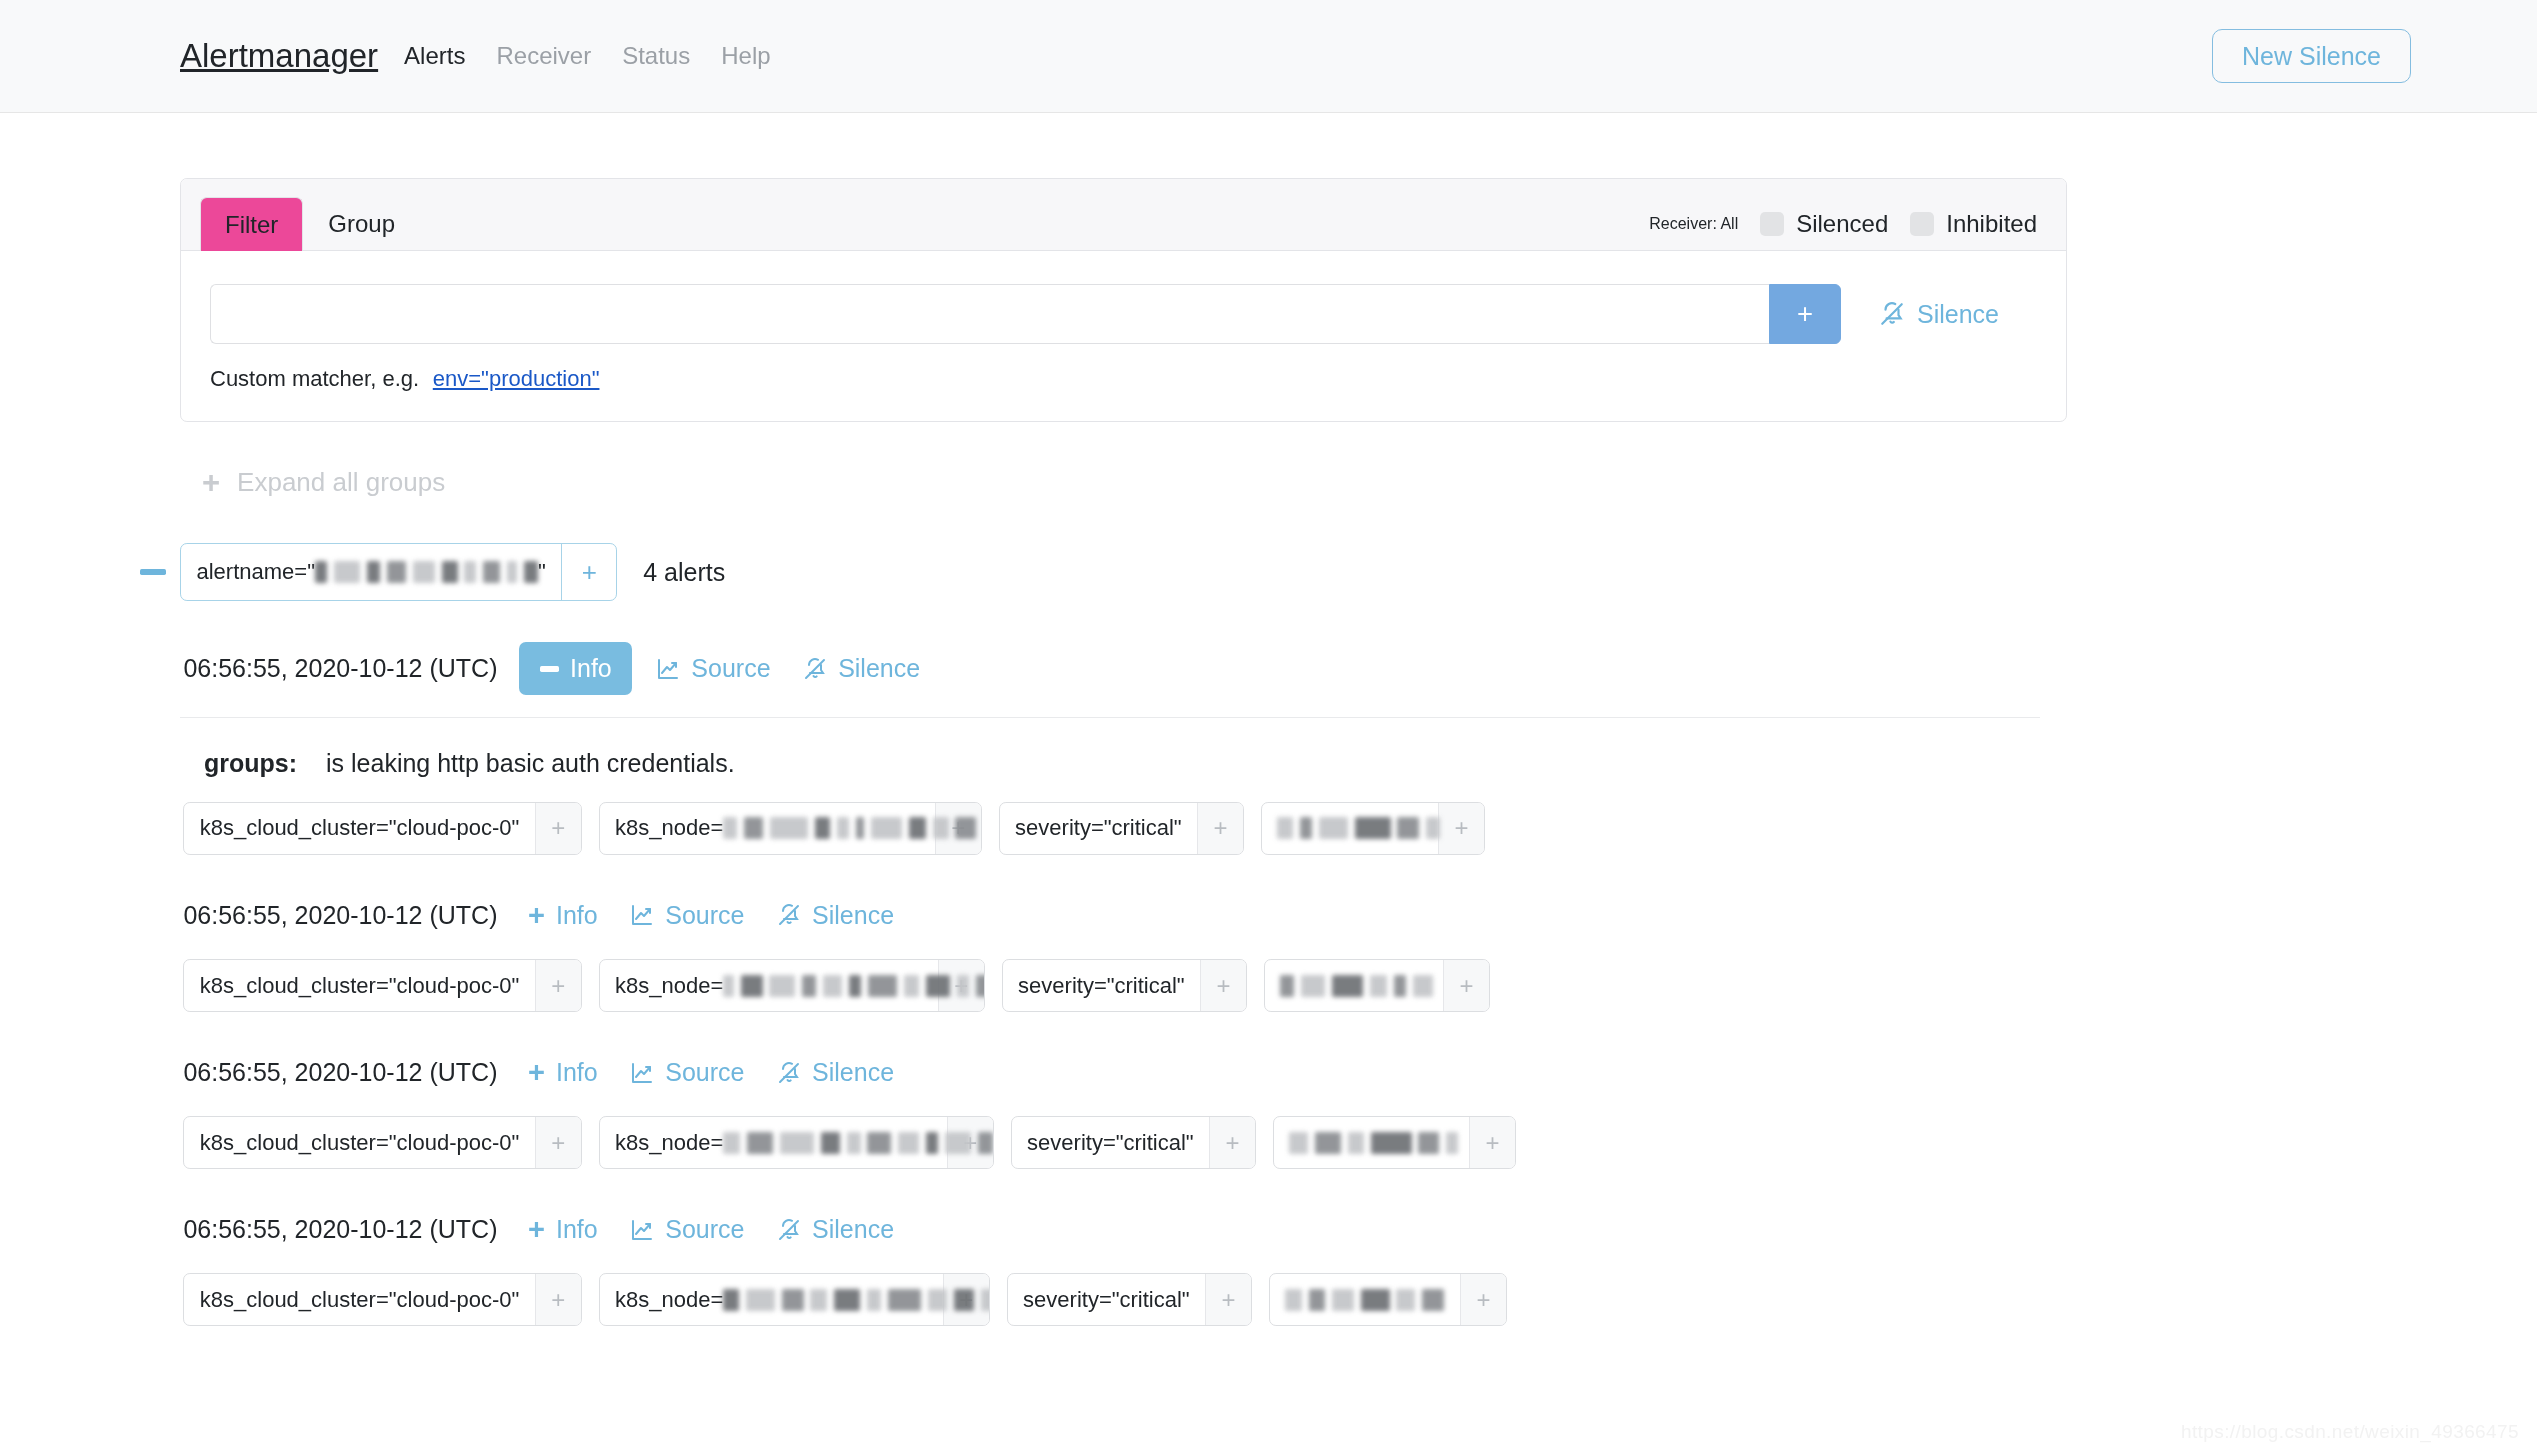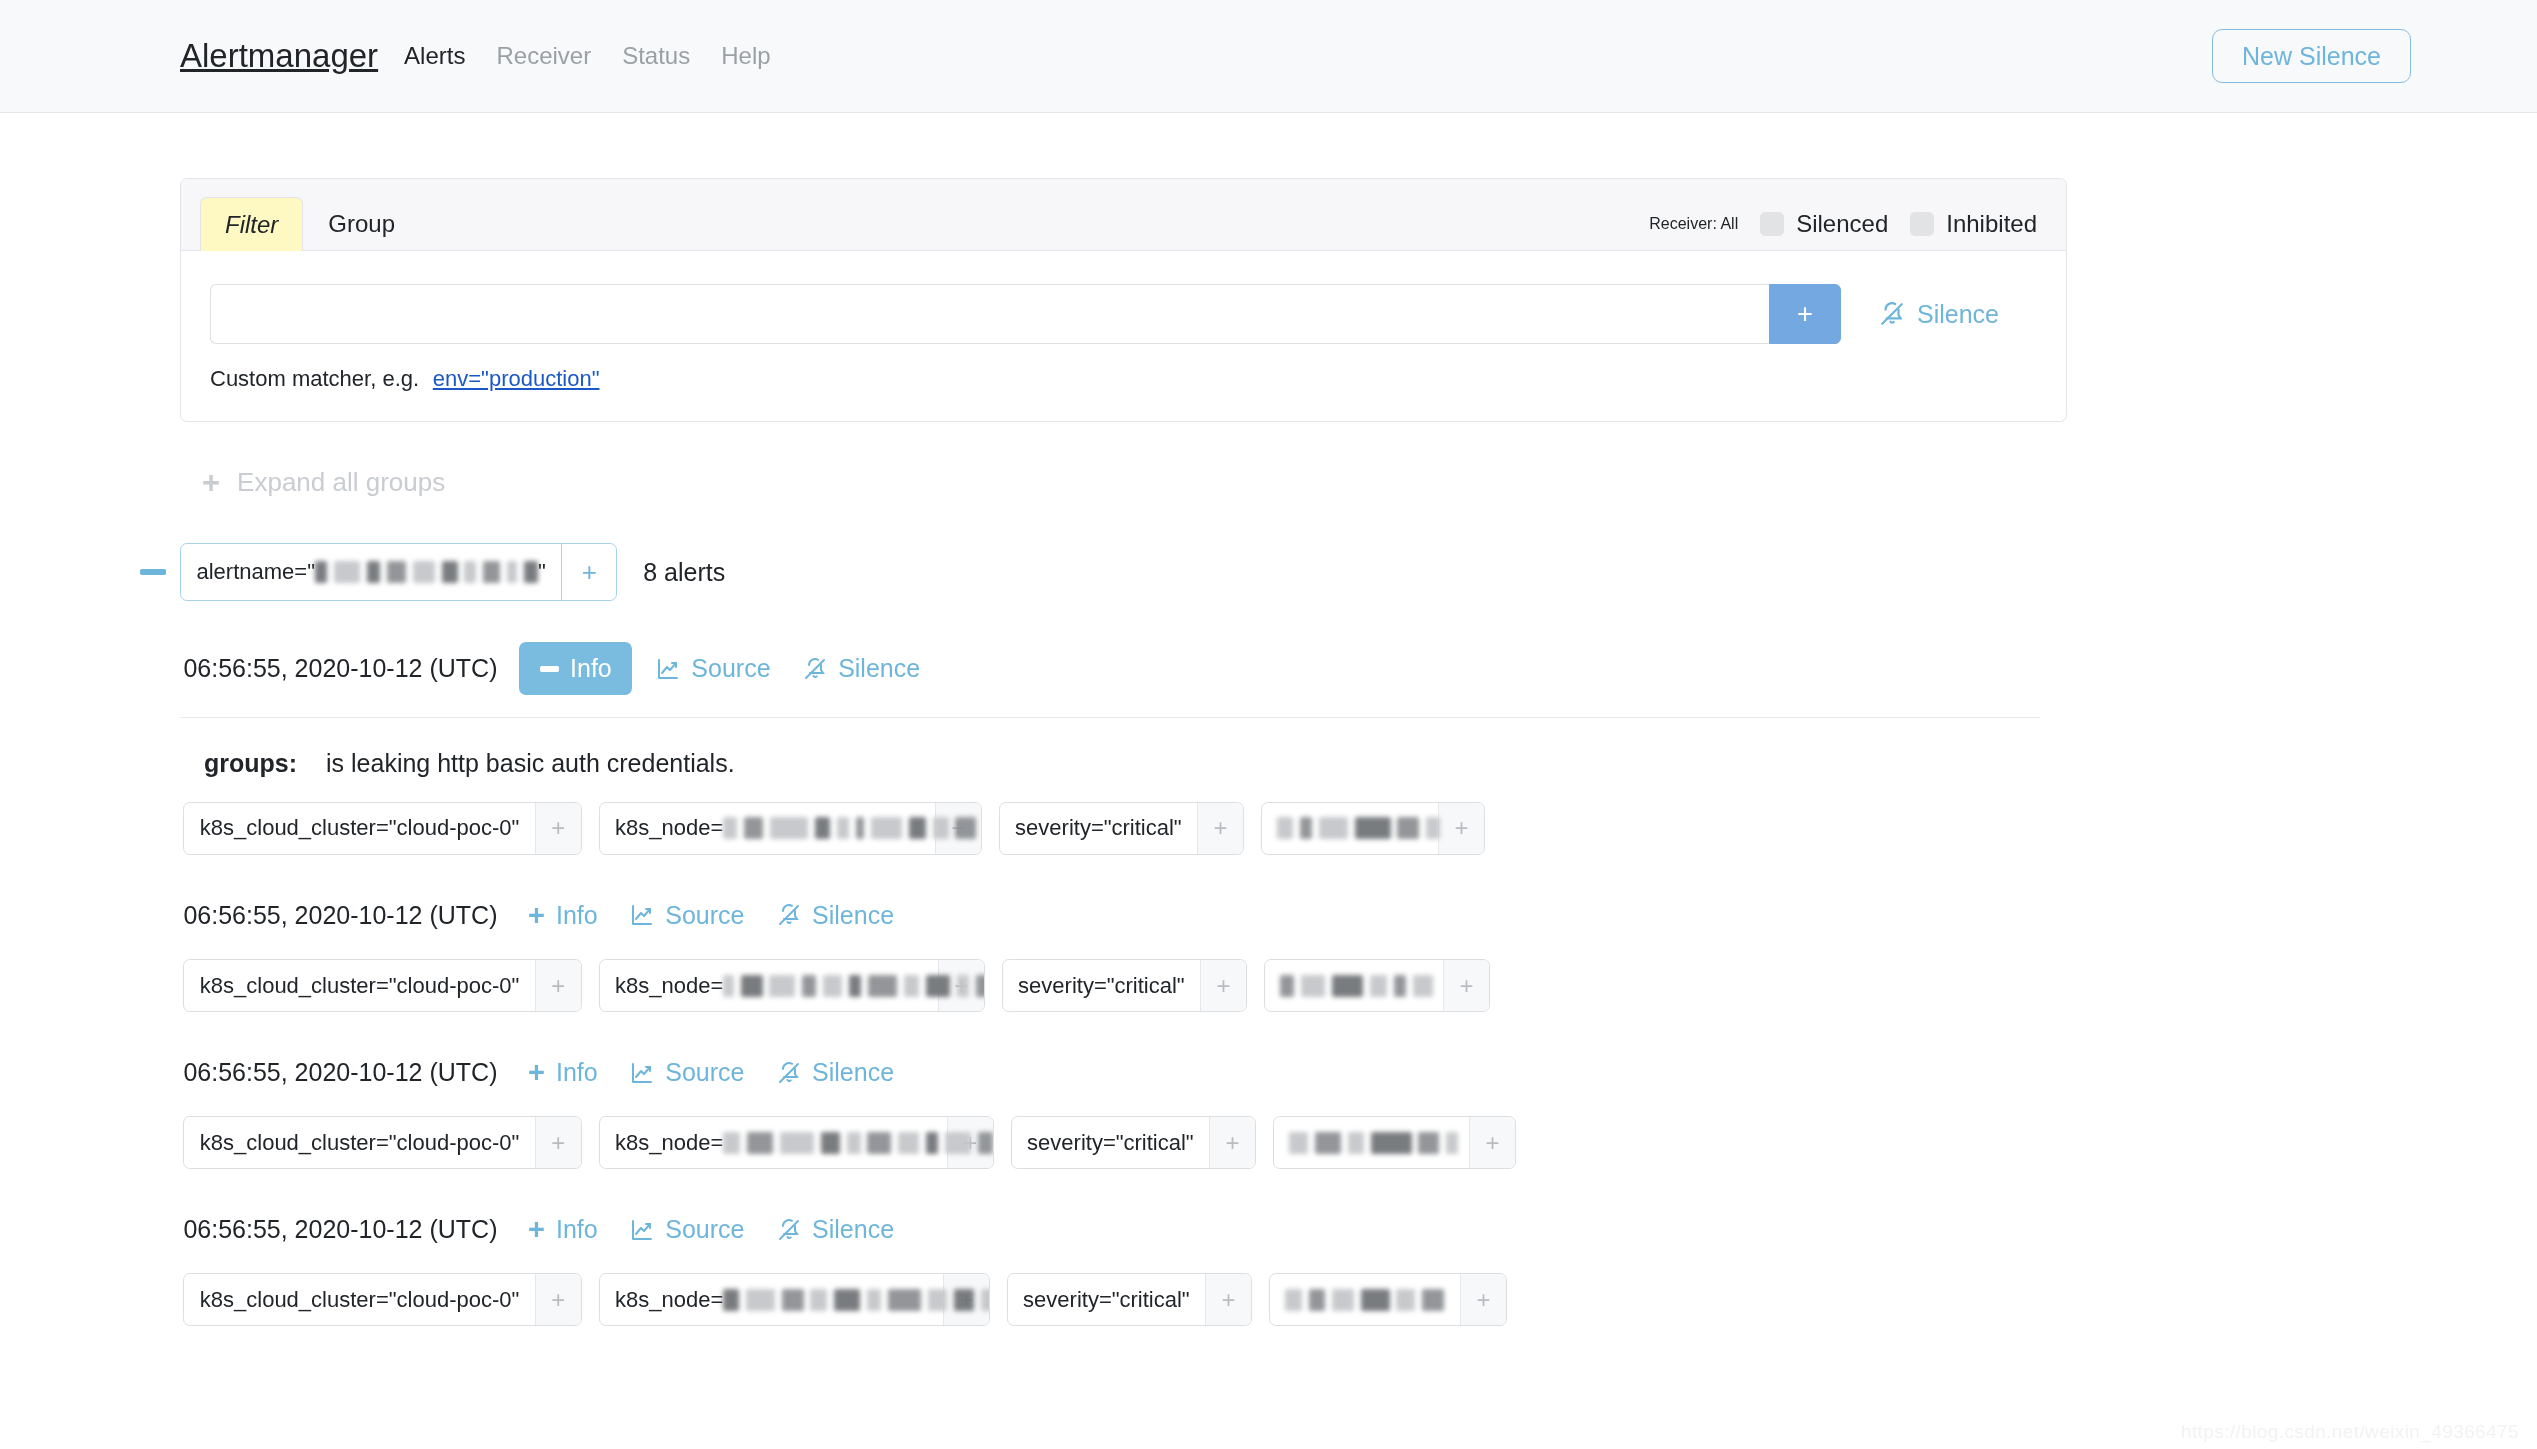--- a/index.html
+++ b/index.html
@@ -80,25 +80,24 @@
     padding: 0 24px;
     height: 54px;
     line-height: 54px;
     border: 0.9px solid transparent;
     border-bottom: none;
     border-radius: 6.9px 6.9px 0 0;
     cursor: pointer;
     white-space: nowrap;
   }
   .tab.active {
-    background: #fef9c3;
+    background: #ec4899;
     border-color: #e3e4e8;
     margin-bottom: -0.9px;
     padding-bottom: 0.9px;
-    font-style: italic;
   }
   .header-right {
     margin-left: auto;
     display: flex;
     align-items: center;
     gap: 22px;
     padding-bottom: 12px;
   }
   .receiver-label { font-size: 16px; color: #212529; white-space: nowrap; }
   .chk-group { display: flex; align-items: center; gap: 12px; }
@@ -418,21 +417,21 @@
           <span class="rb d" style="width:15.4px"></span>
           <span class="rb l" style="width:12px"></span>
           <span class="rb" style="width:17px"></span>
           <span class="rb l" style="width:10.3px"></span>
           <span class="rb d" style="width:13.7px"></span>
         </span>
         <span>"</span>
       </div>
       <div class="group-chip-plus">+</div>
     </div>
-    <span class="alerts-count">8 alerts</span>
+    <span class="alerts-count">4 alerts</span>
   </div>
 
   <div class="alert-block">
     <div class="alert-head">
       <span class="alert-time">06:56:55, 2020-10-12 (UTC)</span>
       <a class="act active" href="#">
         <span class="minus-glyph"></span>
         <span>Info</span>
       </a>
       <a class="act" href="#">

